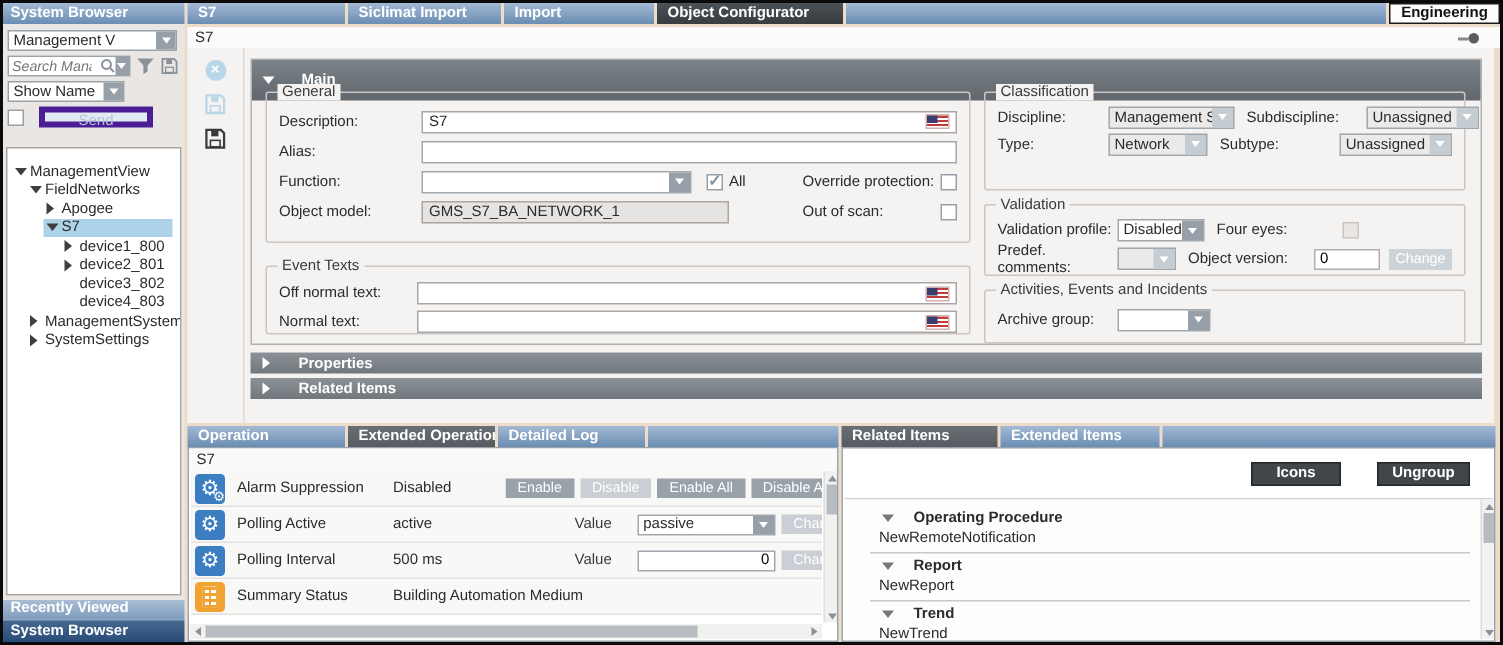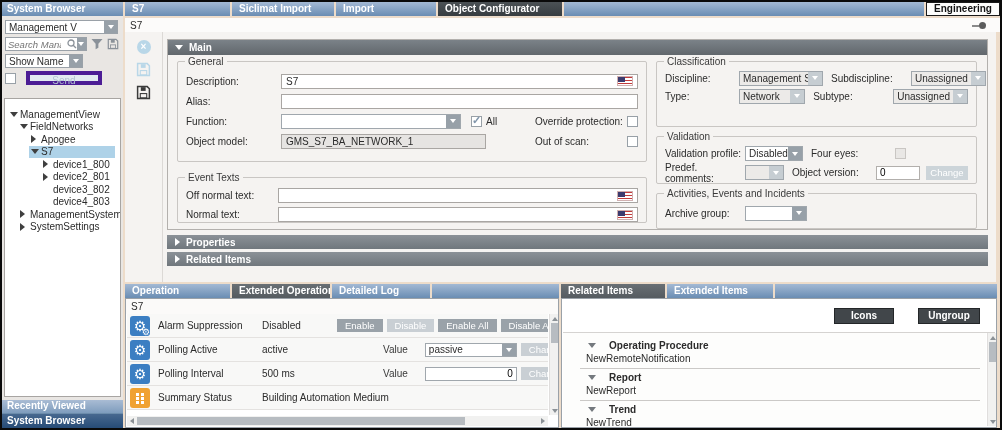--- a/index.html
+++ b/index.html
@@ -69,21 +69,21 @@
   #pin { position:absolute; right:14px; top:4px; width:14px; height:7px; }
   #pin::after { content:""; position:absolute; right:0; top:0; width:7px; height:7px; border-radius:50%; background:#5c5c5c; }
   #pin::before { content:""; position:absolute; left:0; top:3px; width:7px; height:1.5px; background:#8a8a8a; }
 
   
   #config { position:absolute; left:123px; top:30px; right:4px; height:250px; background:#f5f3f1; }
   #tool-strip { position:absolute; left:0; top:0; width:38px; height:100%; border-right:1px solid #dcd9d6; display:flex; flex-direction:column; align-items:center; padding-top:8px; gap:8px; }
   #ico-close { width:14px; height:14px; border-radius:50%; background:#b9d7e8; color:#fff; font-size:10px; font-weight:bold; text-align:center; line-height:13px; }
   .floppy { display:flex; }
   #main-box { position:absolute; left:42px; top:7px; right:8px; height:191px; border:1px solid #b3b0ad; background:#f5f3f1; }
-  #main-hdr { height:15px; display:flex; align-items:center; gap:6px; padding:0 7px; background:linear-gradient(180deg,#7b8288,#61676c); }
+  #main-hdr { height:27px; display:flex; align-items:center; gap:18px; padding:0 7px; background:linear-gradient(180deg,#7b8288,#61676c); }
   #main-body { position:absolute; top:15px; left:0; right:0; bottom:0; }
   .grp { position:relative; border:1px solid #c9c6c3; border-radius:2px; }
   .grp .legend { position:absolute; top:-6px; left:7px; background:#f5f3f1; padding:0 3px; font-size:10px; color:#3a3a3a; white-space:nowrap; }
   #col-l { position:absolute; left:9px; top:6px; width:470px; }
   #col-r { position:absolute; left:488px; top:6px; right:10px; }
   .frow { display:flex; align-items:center; height:20px; padding:0 8px; }
   .frow .lb { width:95px; flex:0 0 auto; }
   .frow .f1 { flex:1; }
   .lbl-fixed { width:92px; margin-left:auto; flex:0 0 auto; }
   #grp-general { height:101px; padding-top:9px; }
@@ -95,21 +95,21 @@
   #grp-class .lb  { width:74px; }
   #grp-class .lb2 { width:80px; margin-left:8px; flex:0 0 auto; }
   #grp-valid { height:48px; margin-top:9px; padding-top:7px; }
   #grp-valid .frow { height:19px; }
   #grp-valid .lb  { width:80px; }
   #grp-valid .lb2 { width:84px; margin-left:8px; flex:0 0 auto; }
   #grp-act { height:36px; margin-top:9px; padding-top:9px; }
   #grp-act .lb { width:80px; }
   .chg-btn { width:42px; height:14px; margin-left:6px; background:#ccd4d9; color:#fff; font-size:9.5px; text-align:center; line-height:14px; flex:0 0 auto; }
   .ver-input { width:44px; height:14px; border:1px solid #b2afac; background:#fff; font-size:10px; padding:0 3px; font-family:"Liberation Sans",sans-serif; }
-  .cbar { position:absolute; left:42px; right:8px; height:14px; display:flex; align-items:center; gap:6px; padding:0 8px; background:linear-gradient(180deg,#8b9197,#70777d); }
+  .cbar { position:absolute; left:42px; right:8px; height:14px; display:flex; align-items:center; gap:19px; padding:0 8px; background:linear-gradient(180deg,#8b9197,#70777d); }
   #bar-props { top:203px; } #bar-relx { top:220px; }
 
   
   .ptabs { position:absolute; top:0; left:0; right:0; height:14px; display:flex; gap:2px; }
   .ptab { padding:1px 7px; flex:0 0 auto; }
   .pfill { flex:1; }
   .pcontent { position:absolute; top:14px; left:0; right:0; bottom:0; background:#fff; border:1px solid #9aa1a8; }
 
   #op-panel { position:absolute; left:123px; top:282px; width:434px; height:144px; }
   #op-obj { height:15px; padding:2px 5px; font-size:10px; background:#fbfaf9; }

